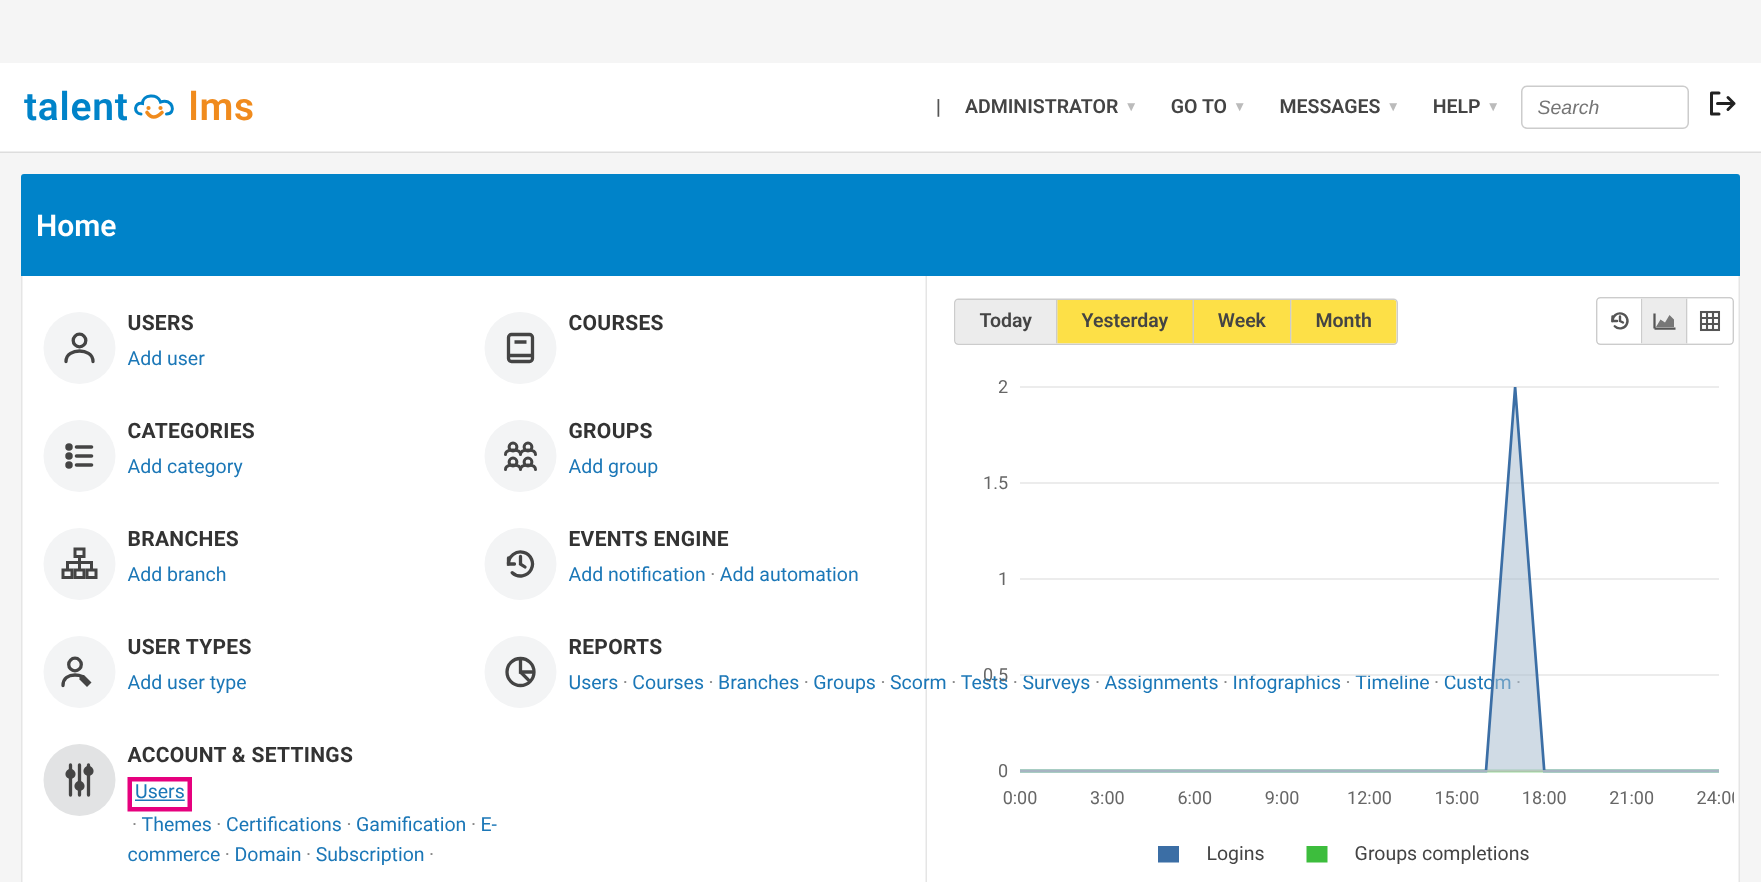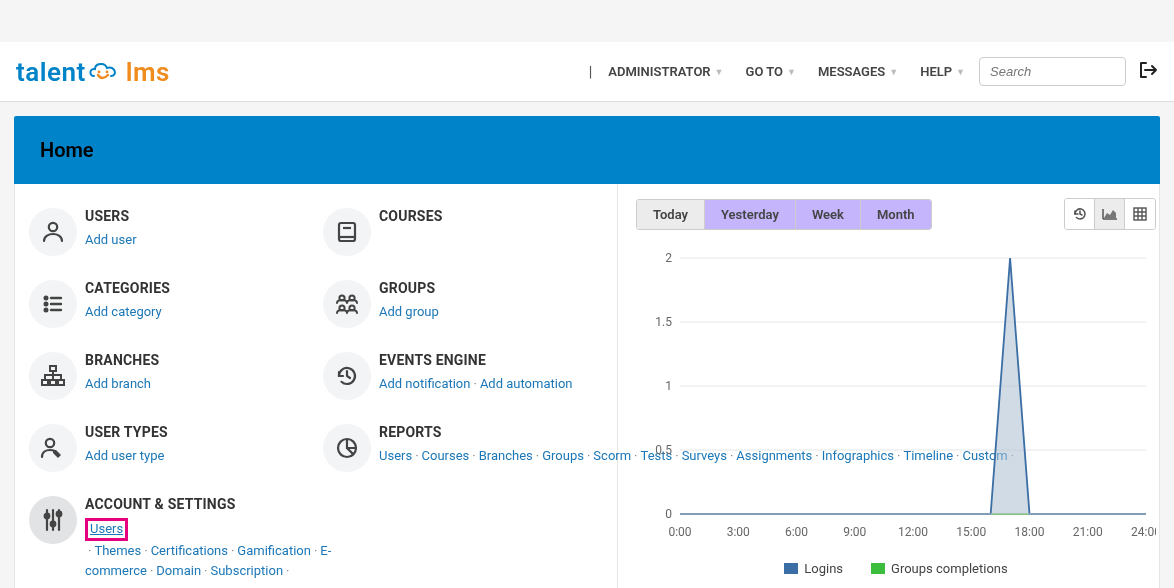--- a/index.html
+++ b/index.html
@@ -6,51 +6,51 @@
   body { font-family: -apple-system, "Segoe UI", Roboto, Arial, sans-serif; background: #f5f5f5; color: #333; font-size: 14px; width: 1174px; }
   .topbar { background: #fff; border-bottom: 1px solid #ddd; height: 60px; display: flex; align-items: center; padding: 0 16px; justify-content: space-between; margin-top: 42px; }
   .logo { display: flex; align-items: center; font-size: 26px; font-weight: 600; letter-spacing: 0.5px; }
   .logo .t-talent { color: #0083c9; }
   .logo .t-lms { color: #f08b1d; }
   .logo svg { margin: 0 2px; }
   .topnav { display: flex; align-items: center; gap: 6px; }
   .topnav .navitem { display: flex; align-items: center; gap: 4px; padding: 6px 8px; color: #444; font-weight: 600; font-size: 13px; cursor: pointer; }
   .topnav .caret { font-size: 9px; color: #bbb; }
   .topnav .sep { color: #555; font-weight: 600; padding-right: 2px; }
-  .search { border: 1px solid #ccc; border-radius: 4px; padding: 6px 10px; width: 147px; font-size: 13px; font-style: italic; color: #888; background: #fff; }
+  .search { border: 1px solid #ccc; border-radius: 4px; padding: 6px 10px; width: 112px; font-size: 13px; font-style: italic; color: #888; background: #fff; }
   .logout-icon { font-size: 18px; color: #222; cursor: pointer; padding-left: 6px; }
   .page { padding: 14px; }
-  .hero { background: #0083c9; color: #000000; padding: 22px 26px; font-size: 20px; font-weight: 600; border-radius: 2px 2px 0 0; }
+  .hero { background: #0083c9; color: #ffffff; padding: 22px 10px; font-size: 20px; font-weight: 600; border-radius: 2px 2px 0 0; }
   .content { background: #fff; display: flex; border: 1px solid #e5e5e5; border-top: none; min-height: 460px; }
   .left { flex: 1; padding: 24px 18px 24px 14px; border-right: 1px solid #e5e5e5; }
   .right { width: 556px; padding: 14px 18px 10px 18px; }
   .grid { display: grid; grid-template-columns: 1fr 1fr; column-gap: 18px; row-gap: 24px; }
   .widget { display: flex; gap: 8px; align-items: flex-start; }
   .wicon { width: 48px; height: 48px; border-radius: 50%; background: #f3f4f5; flex: 0 0 48px; display: flex; align-items: center; justify-content: center; }
   .wicon.sel { background: #e2e3e4; }
   .wtitle { font-weight: 700; font-size: 14px; color: #333; margin-bottom: 6px; letter-spacing: .2px; }
   .wlinks { font-size: 13px; line-height: 1.6; max-width: 220px; }
   .wlinks a { color: #1b77b7; text-decoration: none; cursor: pointer; }
   .wlinks .dot { color: #888; padding: 0 3px; }
   .hl { border: 3px solid #e6007e; padding: 0 2px 1px 2px; display: inline-block; line-height: 1.2; }
   .hl a { text-decoration: underline; }
   
   .tbrow { display: flex; justify-content: space-between; align-items: center; margin-bottom: 18px; }
   .segs { display: flex; border: 1px solid #ccc; border-radius: 3px; overflow: hidden; }
-  .seg { padding: 7px 16px; font-size: 13px; font-weight: 600; color: #444; background: #c4b5fd; border-right: 1px solid #ccc; cursor: pointer; }
+  .seg { padding: 7px 16px; font-size: 13px; font-weight: 600; color: #444; background: #fde047; border-right: 1px solid #ccc; cursor: pointer; }
   .seg:last-child { border-right: none; }
   .seg.active { background: #ececec; }
   .viewbtns { display: flex; border: 1px solid #ccc; border-radius: 3px; overflow: hidden; }
   .vbtn { width: 30px; height: 30px; display: flex; align-items: center; justify-content: center; border-right: 1px solid #ccc; cursor: pointer; background: #fff; }
   .vbtn:last-child { border-right: none; }
   .vbtn.active { background: #ececec; }
   
   .chartwrap { position: relative; }
   .legend { display: flex; justify-content: center; gap: 28px; margin-top: 10px; font-size: 13px; color: #444; }
-  .lg { display: flex; align-items: center; gap: 6px; }
+  .lg { display: flex; align-items: center; gap: 18px; }
   .sw { width: 14px; height: 11px; display: inline-block; }
 </style>
 </head>
 <body>
 
 <div class="topbar">
   <div class="logo">
     <span class="t-talent">talent</span>
     <svg width="36" height="24" viewBox="0 0 36 24">
       <path d="M6 16 C1 16 1 8 7 9 C7 3 17 2 19 8 C27 5 30 16 23 16" fill="none" stroke="#0083c9" stroke-width="2" stroke-linecap="round"></path>

